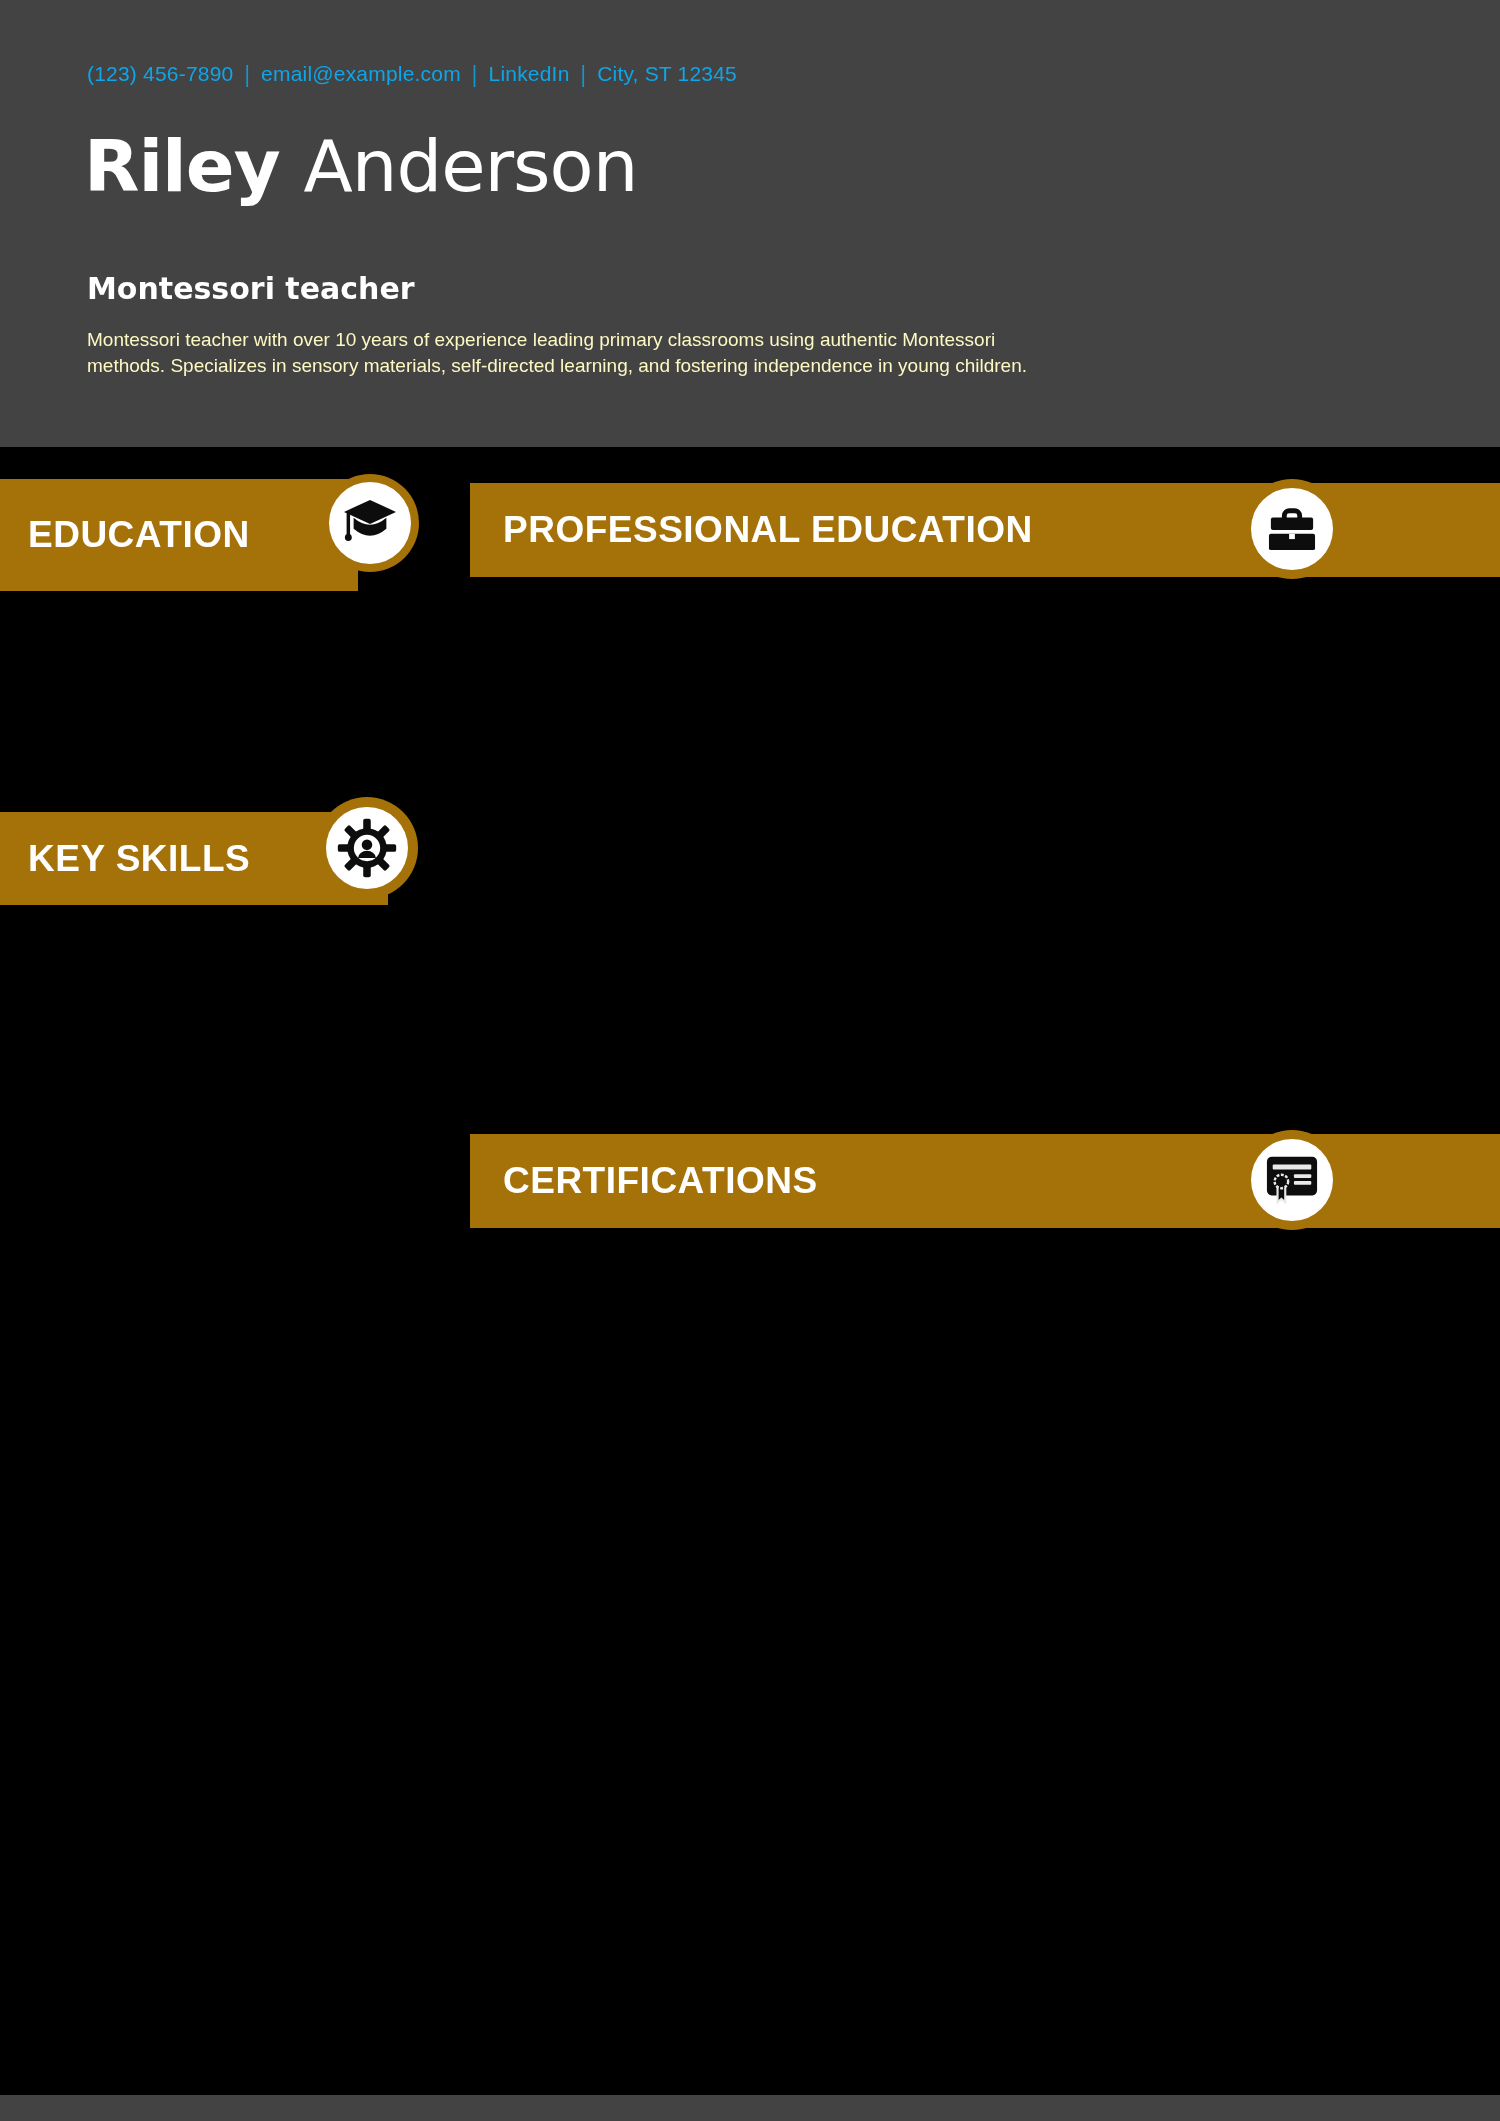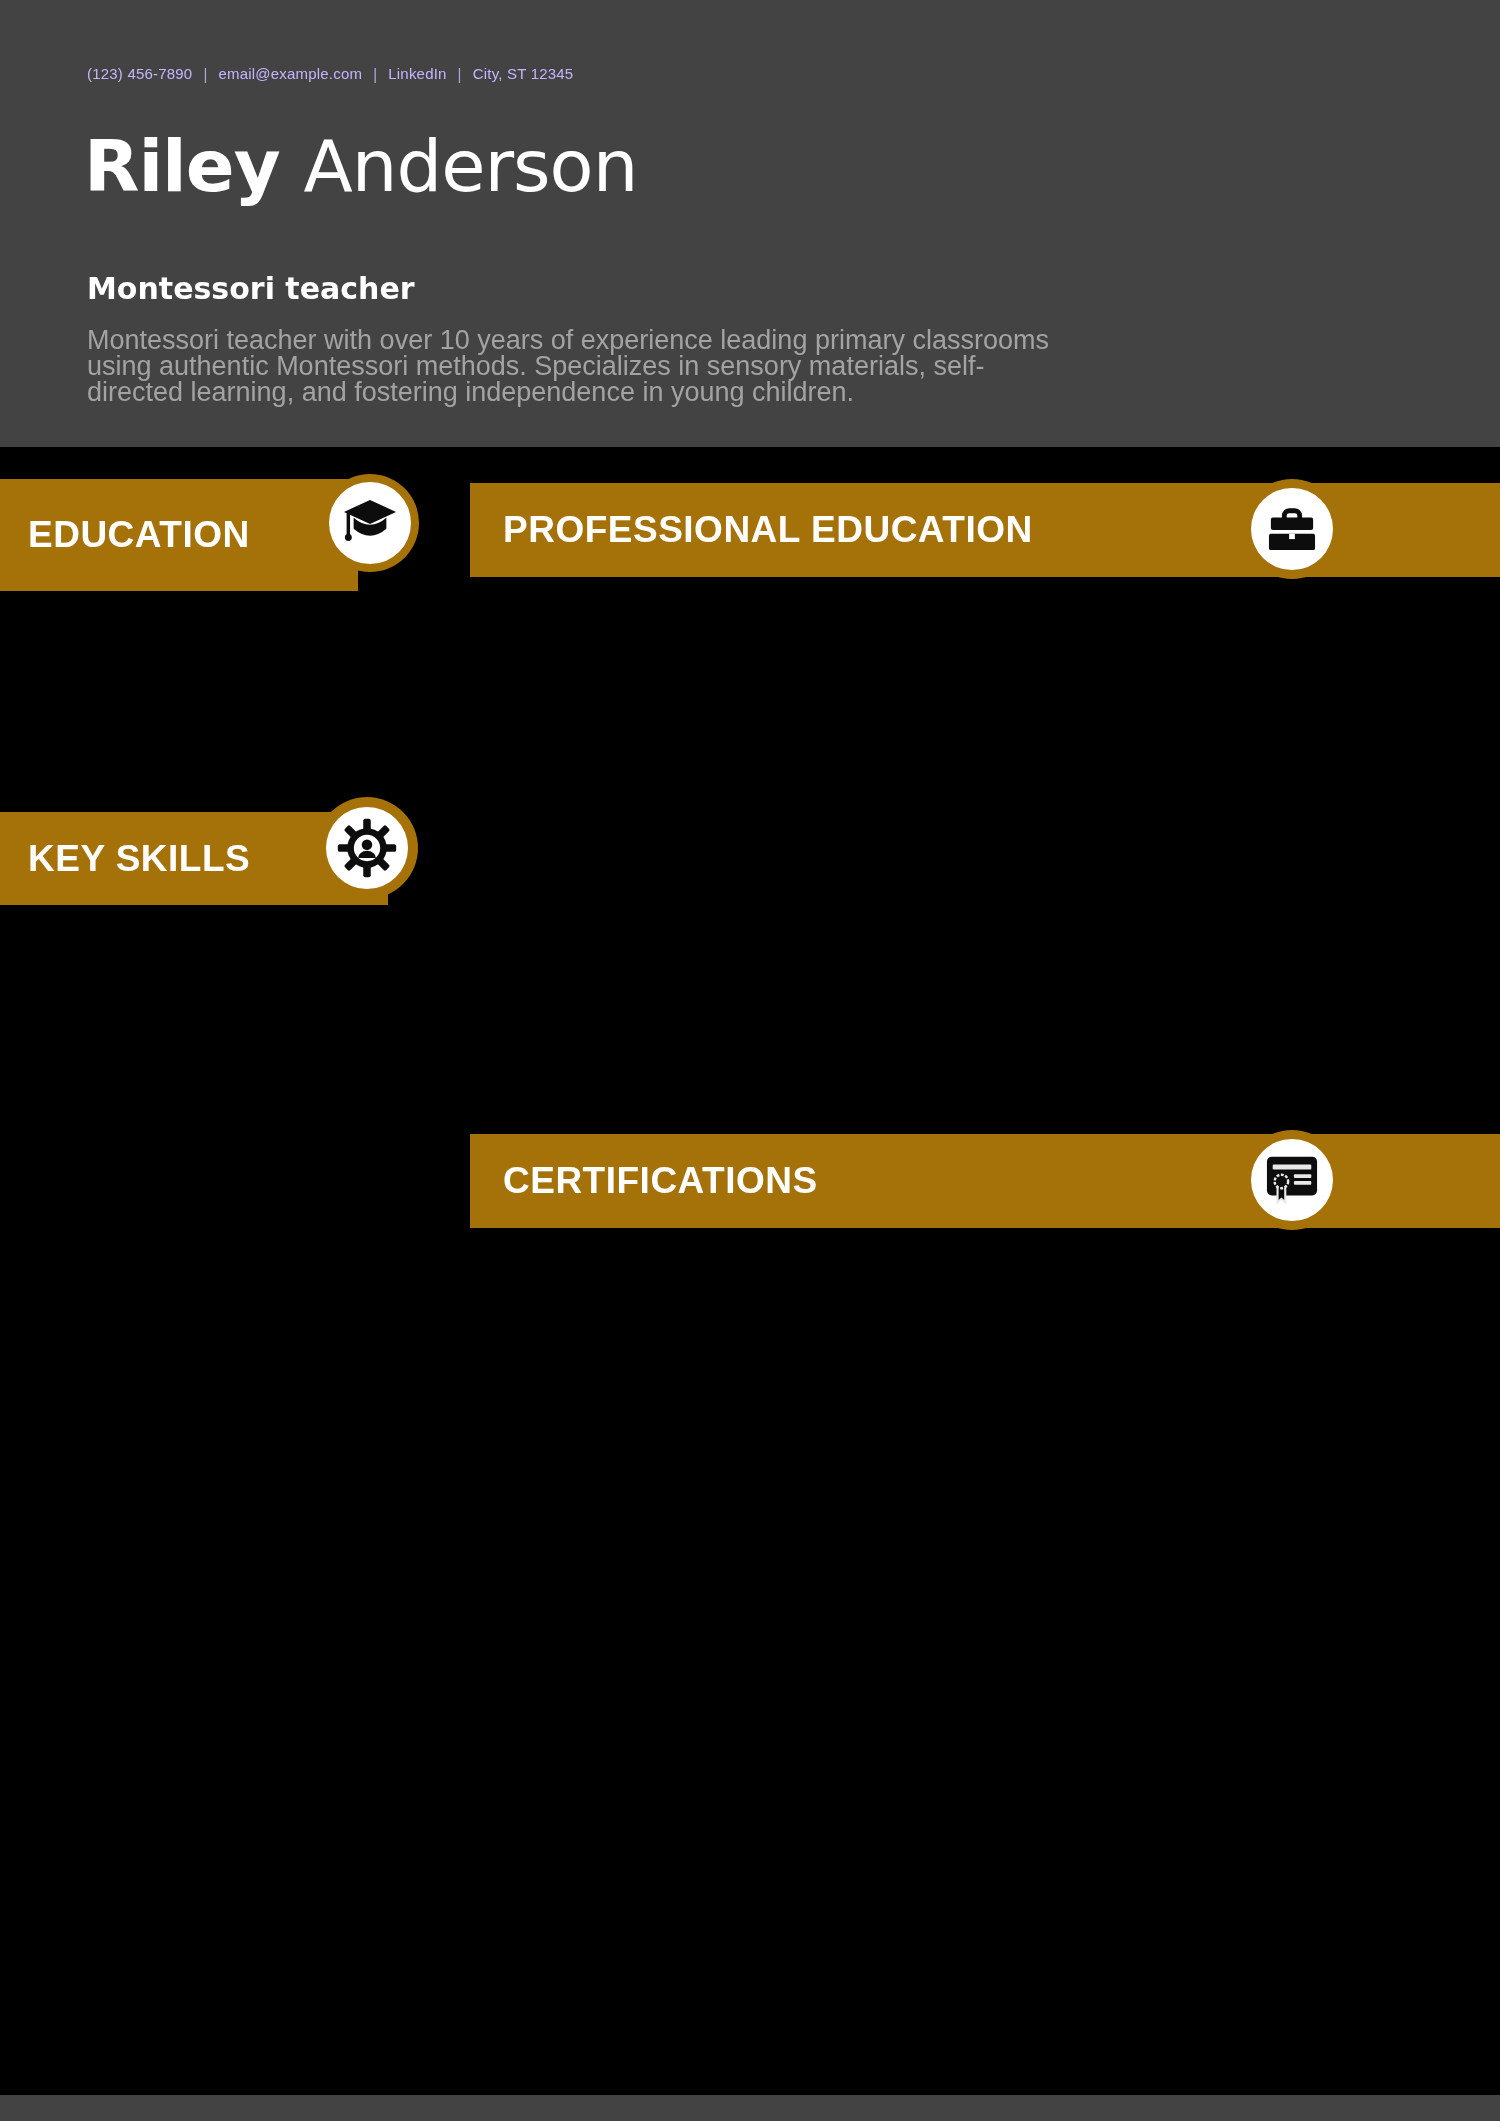--- a/index.html
+++ b/index.html
@@ -2,32 +2,32 @@
 <html style="--accent-gold: #a57109; --header-gray: #434343; --page-black: #000000; --badge-white: #ffffff; --icon-black: #0d0d0d;"><head>
 <meta charset="utf-8">
 <style>
   html,body{margin:0;padding:0;background:#000;}
   .page{position:relative;width:1500px;height:2121px;background:var(--page-black,#000);
         overflow:hidden;font-family:"Liberation Sans",sans-serif;}
 
   
   .header{position:absolute;left:0;top:0;width:1500px;height:447px;
           background:var(--header-gray,#434343);}
-  .contact{position:absolute;left:87px;top:60px;font-size:15px;line-height:28px;
-           color:#c4b5fd;letter-spacing:.2px;white-space:nowrap;}
+  .contact{position:absolute;left:87px;top:60px;font-size:21px;line-height:28px;
+           color:#0ea5e9;letter-spacing:.2px;white-space:nowrap;}
   .contact .sep{display:inline-block;margin:0 11px;opacity:.85;transform:scaleY(1.15);}
   .name{position:absolute;left:84px;top:128px;white-space:nowrap;
         font-family:"DejaVu Sans",sans-serif;font-size:72px;line-height:1.08;
         color:#ffffff;letter-spacing:-1px;}
   .name .first{font-weight:800;}
   .name .last{font-weight:400;margin-left:24px;}
   .job-title{position:absolute;left:87px;top:271px;color:#ffffff;
              font-family:"DejaVu Sans",sans-serif;font-weight:700;font-size:30px;}
-  .summary{position:absolute;left:87px;top:327px;width:962px;color:#a3a3a3;
-           font-size:27px;line-height:26px;}
+  .summary{position:absolute;left:87px;top:327px;width:962px;color:#fef9c3;
+           font-size:19px;line-height:26px;}
 
   
   .bar{position:absolute;background:var(--accent-gold,#a57109);color:#ffffff;
        display:flex;align-items:center;font-weight:700;font-size:37px;
        letter-spacing:.5px;white-space:nowrap;}
   .bar.left{padding-left:28px;}
   .bar.right{padding-left:33px;}
   #bar-education{left:0;top:479px;width:330px;height:112px;}
   #bar-keyskills{left:0;top:812px;width:360px;height:93px;text-align:center;}
   #bar-experience{left:470px;top:483px;width:1030px;height:94px;}

